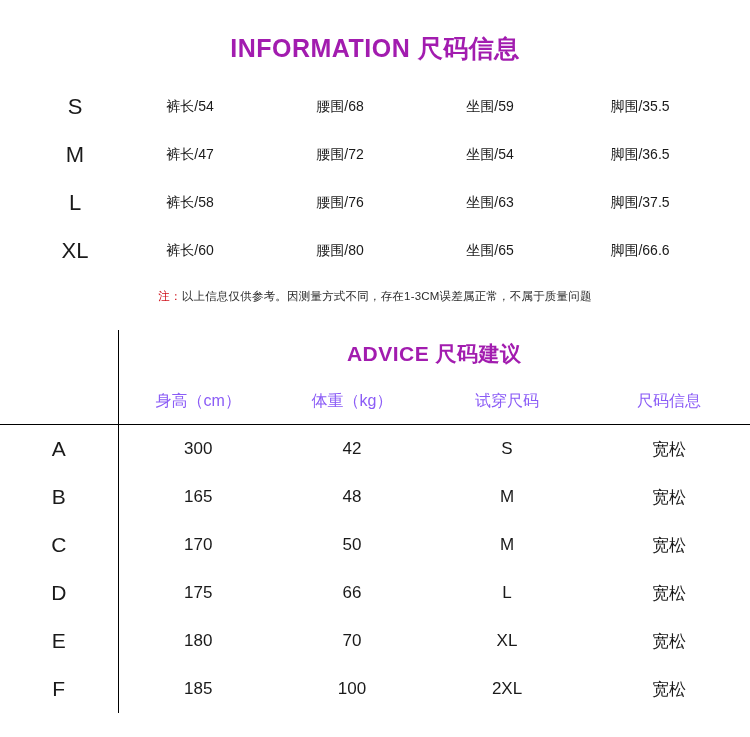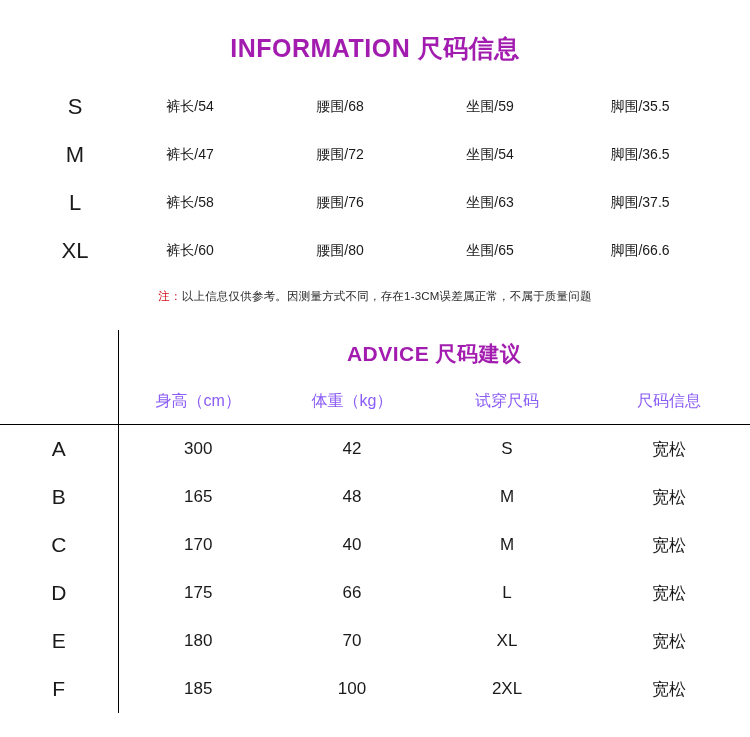--- a/index.html
+++ b/index.html
@@ -211,21 +211,21 @@
       <tr class="advice-data-row">
         <td class="row-letter">B</td>
         <td class="vline-cell">165</td>
         <td>48</td>
         <td>M</td>
         <td>宽松</td>
       </tr>
       <tr class="advice-data-row">
         <td class="row-letter">C</td>
         <td class="vline-cell">170</td>
-        <td>40</td>
+        <td>50</td>
         <td>M</td>
         <td>宽松</td>
       </tr>
       <tr class="advice-data-row">
         <td class="row-letter">D</td>
         <td class="vline-cell">175</td>
         <td>66</td>
         <td>L</td>
         <td>宽松</td>
       </tr>

